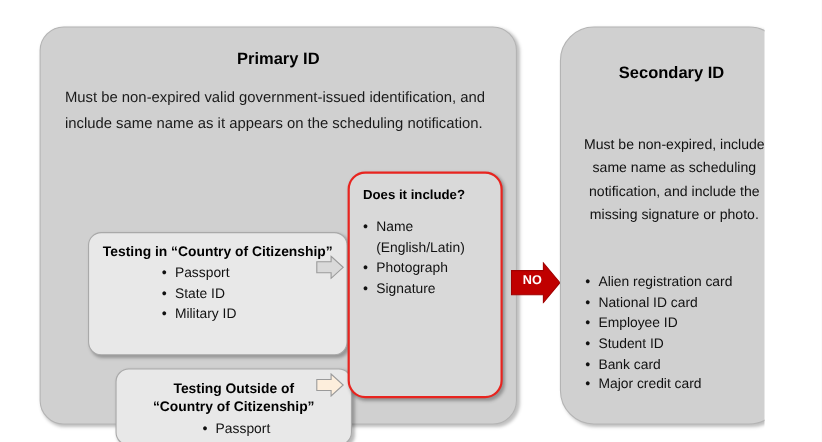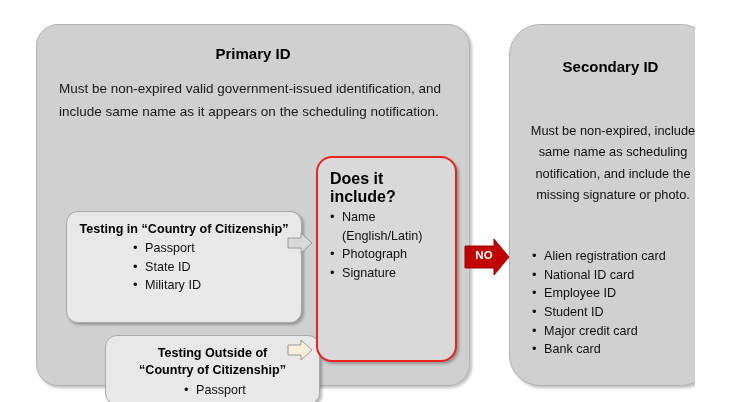--- a/index.html
+++ b/index.html
@@ -52,21 +52,21 @@
   
   .box {
     position: absolute;
     background: #e8e8e8;
     border: 1px solid #a9a9a9;
     border-radius: 12px;
     box-shadow: 2px 2px 3px rgba(0,0,0,0.28);
     box-sizing: border-box;
   }
   .box-citizenship {
-    left: 29px;
+    left: 43px;
     top: 186px;
     width: 236px;
     height: 112px;
   }
   .box-outside {
     left: 68px;
     top: 310px;
     width: 215px;
     height: 70px;
   }
@@ -110,24 +110,24 @@
     width: 141px;
     height: 206px;
     background: #d9d9d9;
     border: 2.5px solid #e8241f;
     border-radius: 16px;
     box-shadow: 2px 2px 3px rgba(0,0,0,0.3);
     box-sizing: border-box;
     padding: 12px 10px 0 12px;
   }
   .question-title {
-    font-size: 16px;
+    font-size: 12px;
     font-weight: bold;
     color: #000;
-    margin-bottom: 2px;
+    margin-bottom: 13px;
   }
   .question-box ul.bullets li { line-height: 1.5; }
   .question-sub {
     font-size: 12.6px;
     color: #111;
     padding-left: 12px;
     line-height: 1.45;
   }
   .question-note {
     margin-top: 18px;
@@ -271,18 +271,18 @@
   <div class="no-label">NO</div>
 
   <div class="secondary-panel">
     <div class="secondary-title">Secondary ID</div>
     <div class="secondary-desc">Must be non-expired, include same name as scheduling notification, and include the missing signature or photo.</div>
     <ul class="bullets secondary-list">
       <li>Alien registration card</li>
       <li>National ID card</li>
       <li>Employee ID</li>
       <li>Student ID</li>
+      <li>Bank card</li>
       <li>Major credit card</li>
-      <li>Bank card</li>
     </ul>
   </div>
 
 </div>
 
 </body></html>

